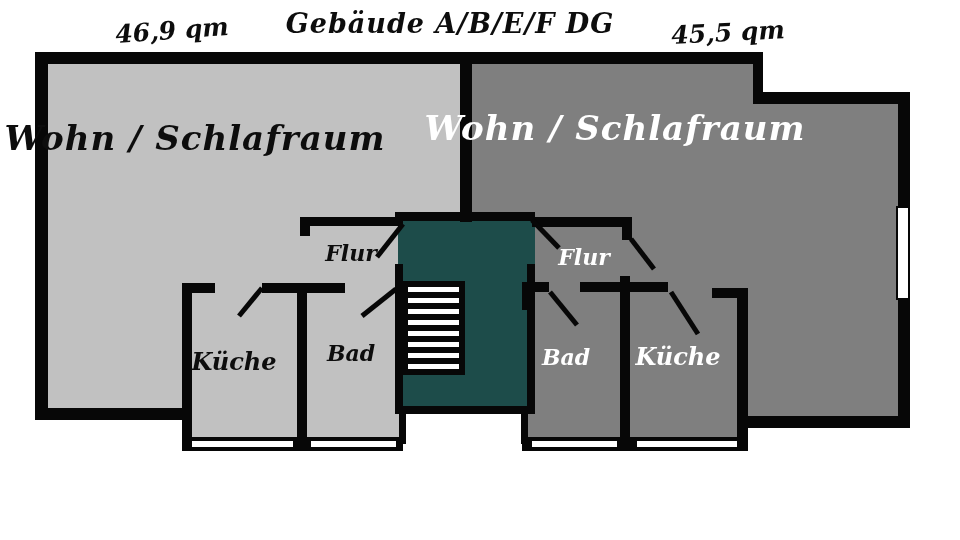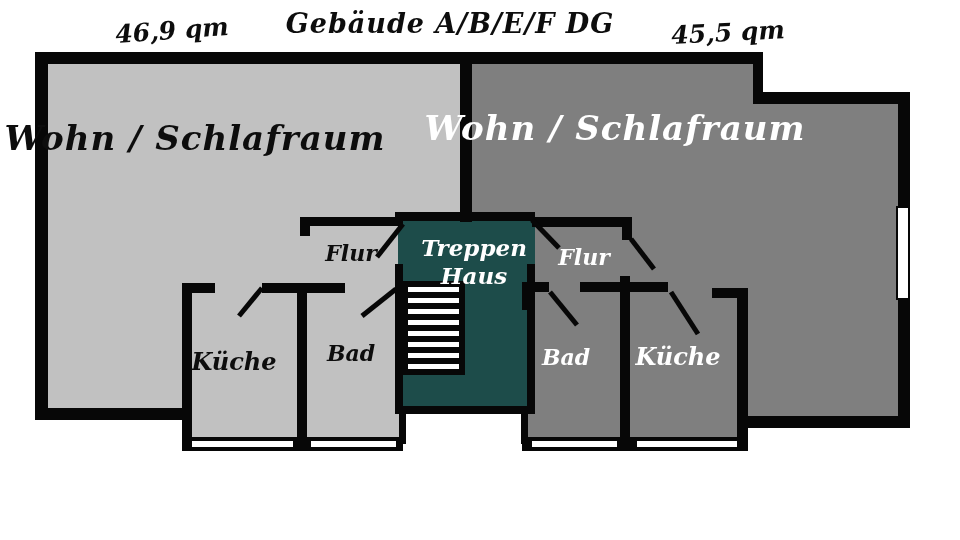--- a/index.html
+++ b/index.html
@@ -104,18 +104,14 @@
 
   <div class="lbl room" style="left:195px;top:118px;">Wohn / Schlafraum</div>
   <div class="lbl room light" style="left:615px;top:108px;">Wohn / Schlafraum</div>
   <div class="lbl small" style="left:351px;top:240px;">Flur</div>
   <div class="lbl small light" style="left:584px;top:244px;">Flur</div>
   <div class="lbl small" style="left:234px;top:347px;font-size:24px;">Küche</div>
   <div class="lbl small" style="left:351px;top:340px;">Bad</div>
   <div class="lbl small light" style="left:566px;top:344px;">Bad</div>
   <div class="lbl small light" style="left:678px;top:342px;font-size:24px;">Küche</div>
 
-  <div class="lbl treppen light" style="left:474px;top:234px;">
-    <div>Treppen</div>
-    <div>Haus</div>
-  </div>
 
 </div>
 
 </body></html>

